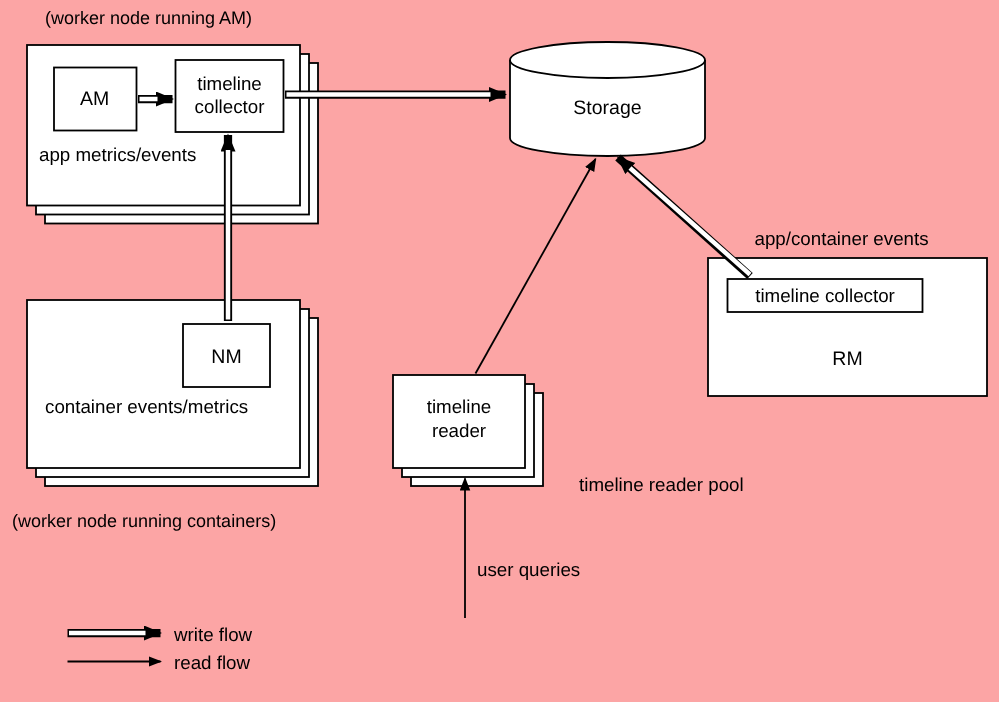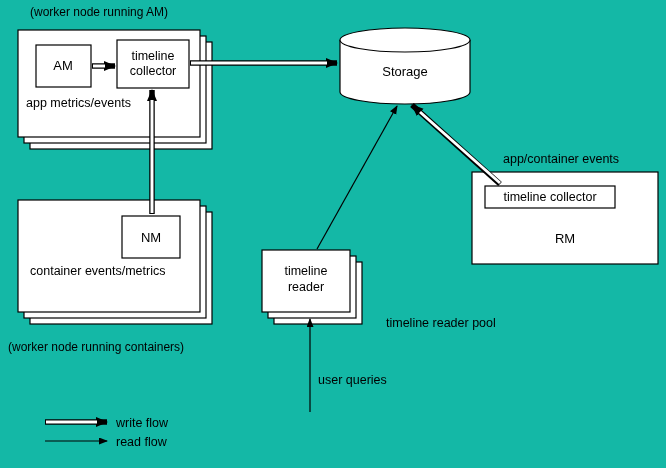--- a/index.html
+++ b/index.html
@@ -1,16 +1,16 @@
 <!DOCTYPE html>
 <html><head>
 <meta charset="utf-8">
 <style>
   html,body{margin:0;padding:0;background:#ffffff;}
-  .canvas{width:666px;height:468px;position:relative;background:#14b8a6;overflow:hidden;}
+  .canvas{width:666px;height:468px;position:relative;background:#fca5a5;overflow:hidden;}
   svg text{font-family:"Liberation Sans",sans-serif;fill:#000;}
   .cap{font-size:12px;}
   .lbl{font-size:12.5px;}
   .node{font-size:13px;}
   .box{fill:#ffffff;stroke:#000000;stroke-width:1.2;}
   .wline{stroke:#000000;stroke-width:5.5;fill:none;}
   .wcore{stroke:#ffffff;stroke-width:3;fill:none;}
   .rline{stroke:#000000;stroke-width:1.2;fill:none;}
 </style>
 </head>

